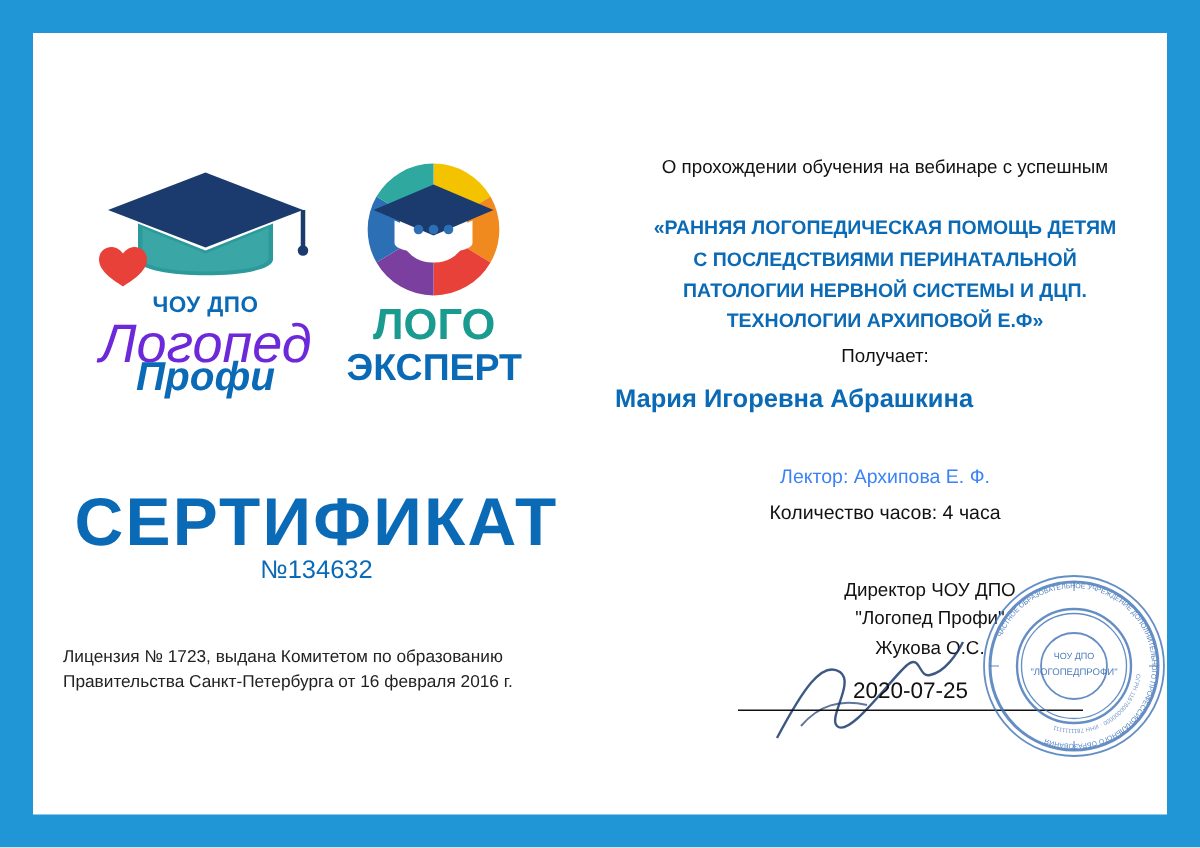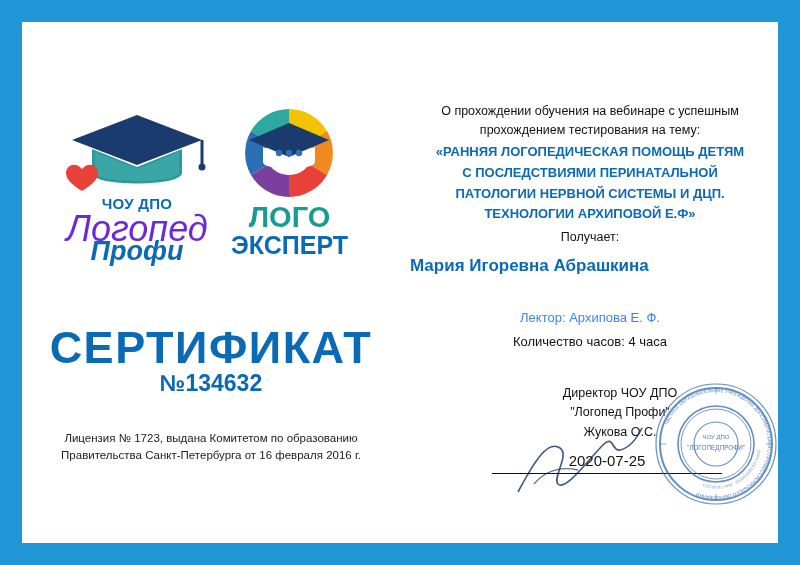--- a/index.html
+++ b/index.html
@@ -125,30 +125,29 @@
     font-weight: bold;
     color: #0b6ab5;
     letter-spacing: 1.5px;
   }
   .cert-number {
     position: absolute;
     left: 0;
     top: 348px;
     width: 378px;
     text-align: center;
-    font-size: 23px;
-    font-weight: bold;
+    font-size: 17px;
+    font-weight: normal;
     color: #0b6ab5;
   }
   .license {
     position: absolute;
     left: 20px;
     top: 408px;
     width: 338px;
-    text-align: center;
     font-size: 11.5px;
     color: #222222;
     line-height: 1.5;
   }
   
   .right-col {
     position: absolute;
     left: 378px;
     top: 0;
     width: 378px;
@@ -314,21 +313,20 @@
       <div class="license">
         <div>Лицензия № 1723, выдана Комитетом по образованию</div>
         <div>Правительства Санкт-Петербурга от 16 февраля 2016 г.</div>
       </div>
     </div>
 
     <div class="right-col">
 
       <div class="intro">
         <div>О прохождении обучения на вебинаре с успешным</div>
-        <div>прохождением тестирования на тему:</div>
       </div>
 
       <div class="topic">
         <div>«РАННЯЯ ЛОГОПЕДИЧЕСКАЯ ПОМОЩЬ ДЕТЯМ</div>
         <div>С ПОСЛЕДСТВИЯМИ ПЕРИНАТАЛЬНОЙ</div>
         <div>ПАТОЛОГИИ НЕРВНОЙ СИСТЕМЫ И ДЦП.</div>
         <div>ТЕХНОЛОГИИ АРХИПОВОЙ Е.Ф»</div>
       </div>
 
       <div class="receives-label">Получает:</div>

